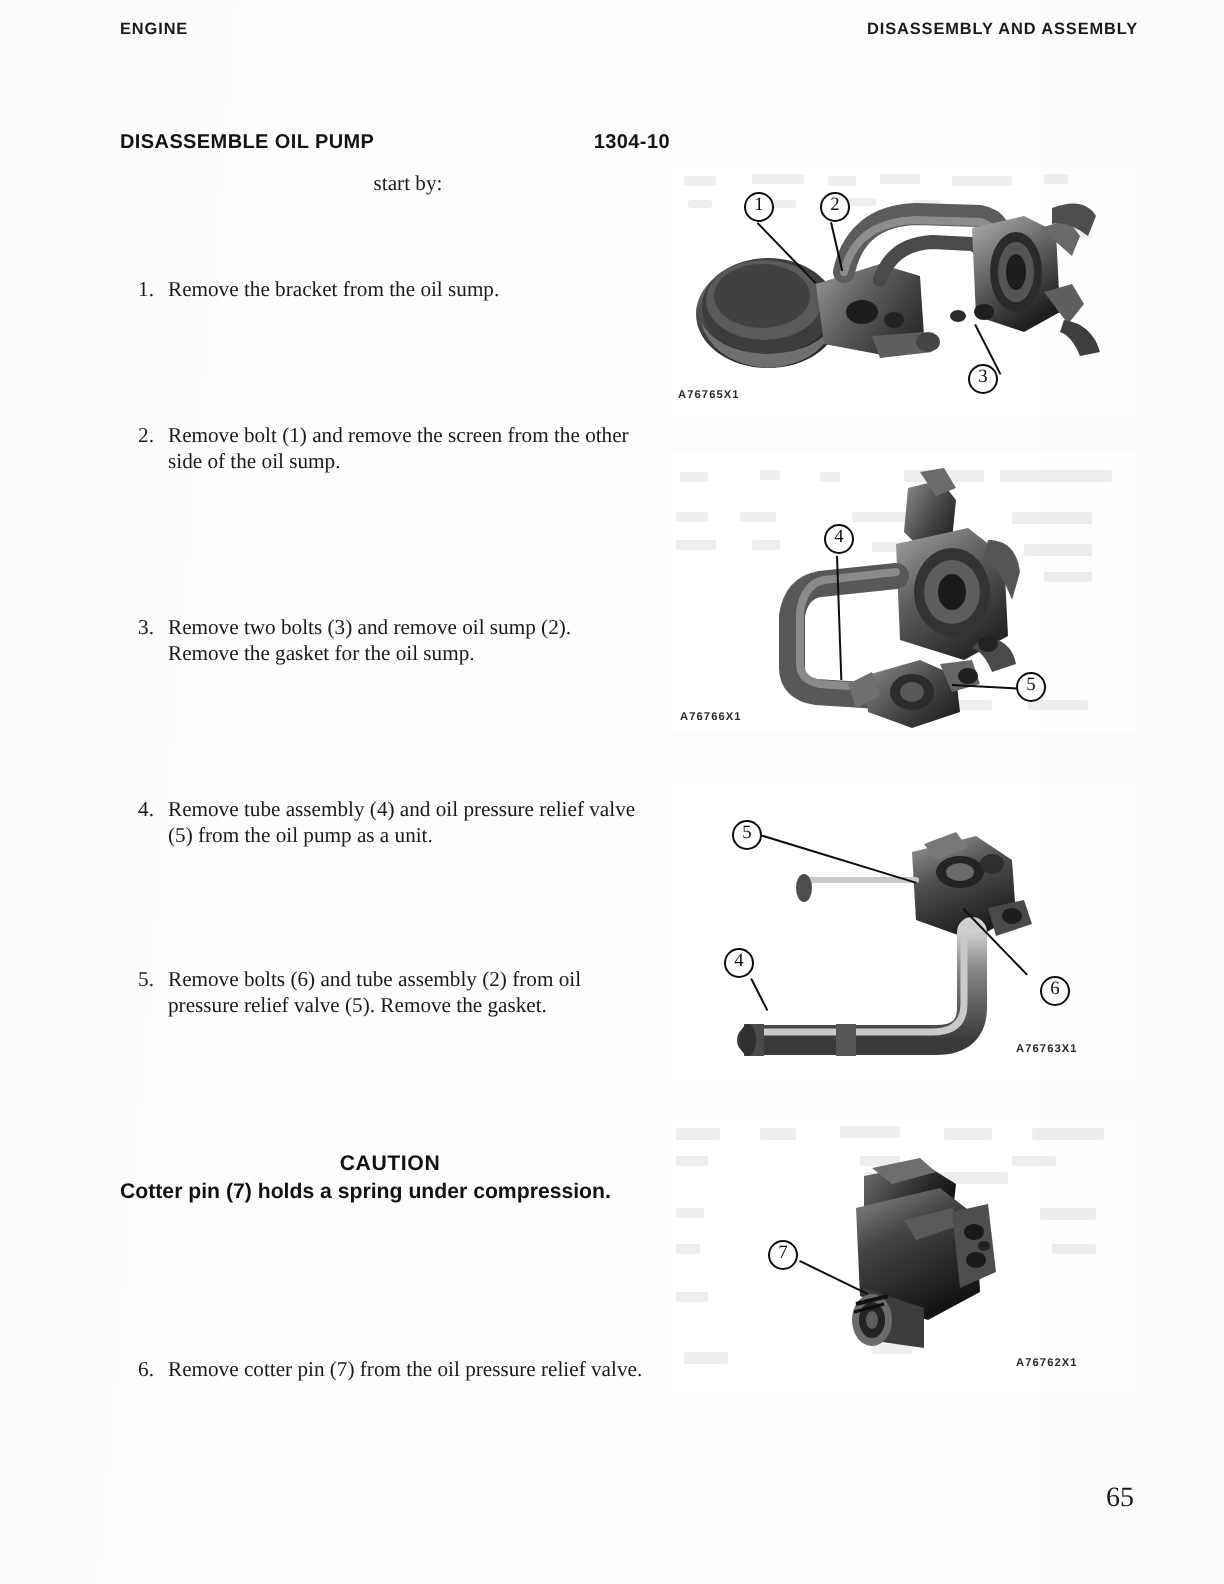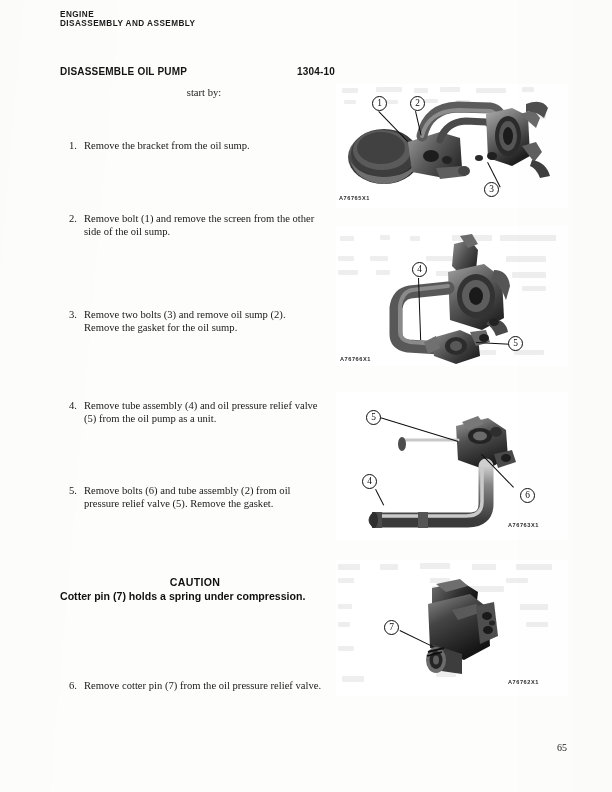--- a/index.html
+++ b/index.html
@@ -25,21 +25,20 @@
     position: absolute;
     top: 10px; left: 60px; right: 43px;
     display: flex;
     justify-content: space-between;
     align-items: baseline;
     font-family: "Liberation Sans", sans-serif;
     font-weight: bold;
     font-size: 8.2px;
     letter-spacing: 0.45px;
     color: #1a1a1a;
-    flex-direction: column;
   }
 
   
   .doc-title {
     position: absolute;
     top: 39px; left: 0; right: 0;
     text-align: center;
     font-family: "Liberation Sans", sans-serif;
     font-weight: bold;
     font-size: 16.5px;
@@ -173,21 +172,21 @@
     z-index: 5;
   }
 
   svg.art { position: absolute; inset: 0; width: 100%; height: 100%; }
 
   
   .folio {
     position: absolute;
     right: 45px;
     top: 742px;
-    font-size: 10px;
+    font-size: 14px;
     color: #1a1a1a;
   }
 
   
   .grain {
     position: absolute;
     inset: 0;
     pointer-events: none;
     opacity: 0.5;
     background:

